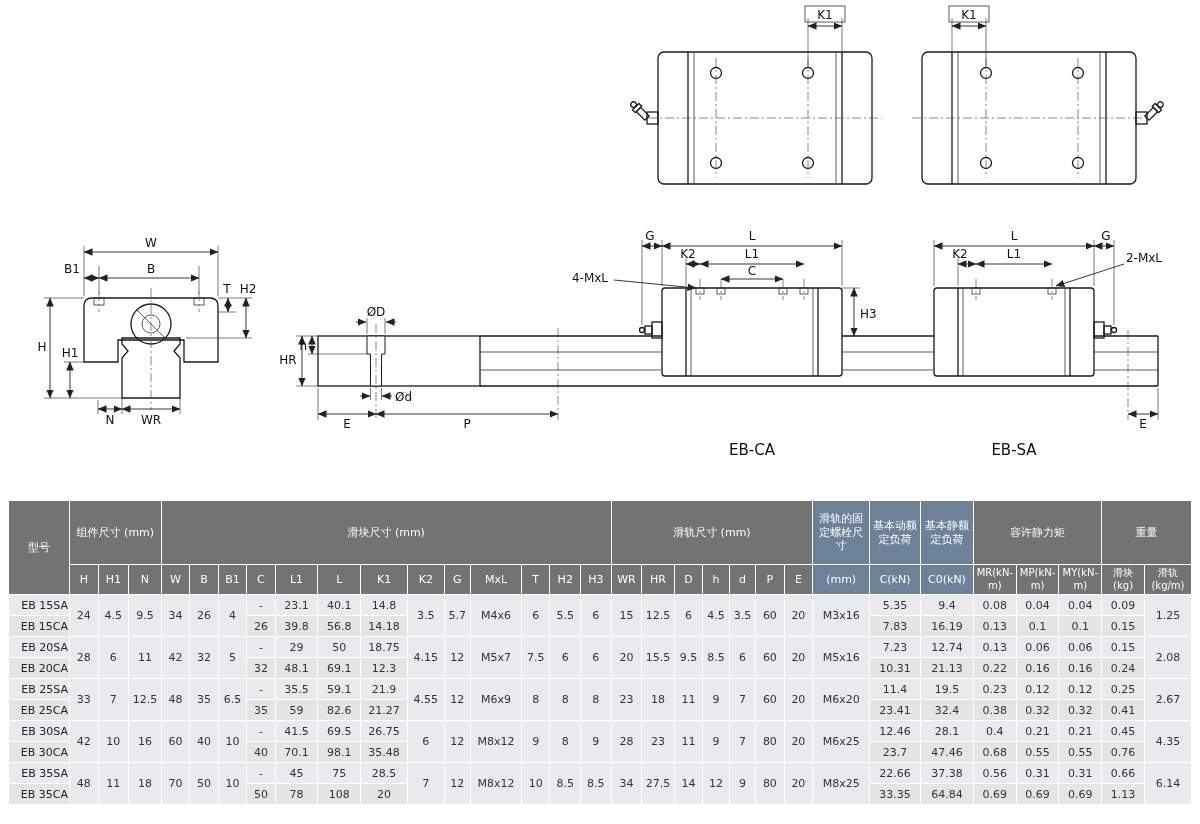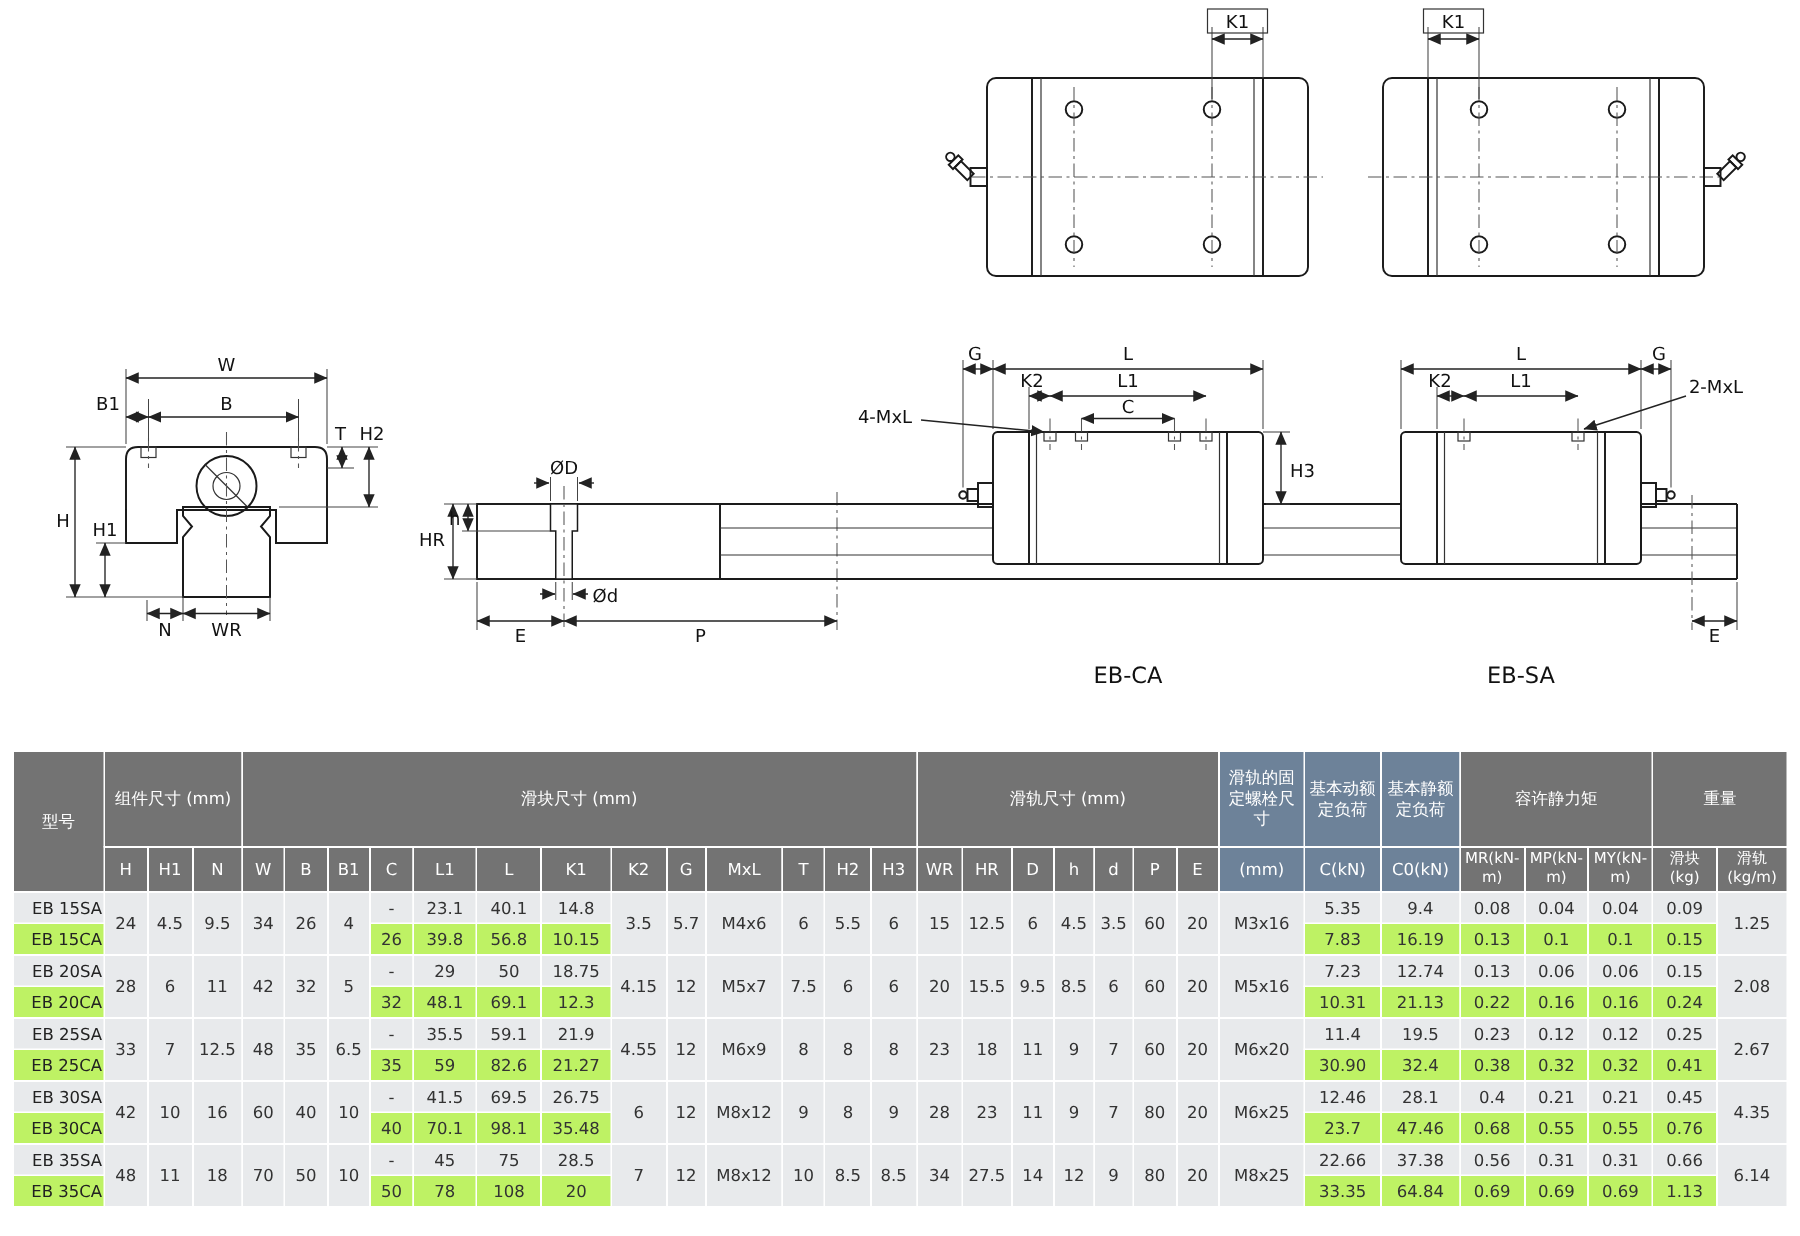--- a/index.html
+++ b/index.html
@@ -33,21 +33,21 @@
   }
   thead th.dark { background:#6d8299; }
   thead tr:nth-child(1) th { height:64px; }
   thead tr:nth-child(2) th { height:30px; }
   thead th.small { font-size:10px;margin-left:12px; }
   td {
     font-size:11px; color:#333333; text-align:center;
     height:21px; padding:0 1px; vertical-align:middle;
   }
   tr.rA td { background:#e8eaec; }
-  tr.rB td { background:#bef264; }
+  tr.rB td { background:#e5e5e5; }
   td.merged { background:#eceef0; }
   td.model { text-align:right; padding-left:6px; color:#222; }
 </style>
 </head>
 <body>
 
 <div class="page">
 
   <svg class="drawings" viewBox="0 0 1200 495" width="1200" height="495" xmlns="http://www.w3.org/2000/svg">
     <defs>
@@ -409,21 +409,21 @@
             <td>0.04</td>
             <td>0.04</td>
             <td>0.09</td>
             <td rowspan="2" class="merged">1.25</td>
           </tr>
           <tr class="rB">
             <td class="model">EB 15CA</td>
             <td>26</td>
             <td>39.8</td>
             <td>56.8</td>
-            <td>10.15</td>
+            <td>14.18</td>
             <td>7.83</td>
             <td>16.19</td>
             <td>0.13</td>
             <td>0.1</td>
             <td>0.1</td>
             <td>0.15</td>
           </tr>
           <tr class="rA">
             <td class="model">EB 20SA</td>
             <td rowspan="2" class="merged">28</td>
@@ -504,21 +504,21 @@
             <td>0.12</td>
             <td>0.25</td>
             <td rowspan="2" class="merged">2.67</td>
           </tr>
           <tr class="rB">
             <td class="model">EB 25CA</td>
             <td>35</td>
             <td>59</td>
             <td>82.6</td>
             <td>21.27</td>
-            <td>30.90</td>
+            <td>23.41</td>
             <td>32.4</td>
             <td>0.38</td>
             <td>0.32</td>
             <td>0.32</td>
             <td>0.41</td>
           </tr>
           <tr class="rA">
             <td class="model">EB 30SA</td>
             <td rowspan="2" class="merged">42</td>
             <td rowspan="2" class="merged">10</td>

